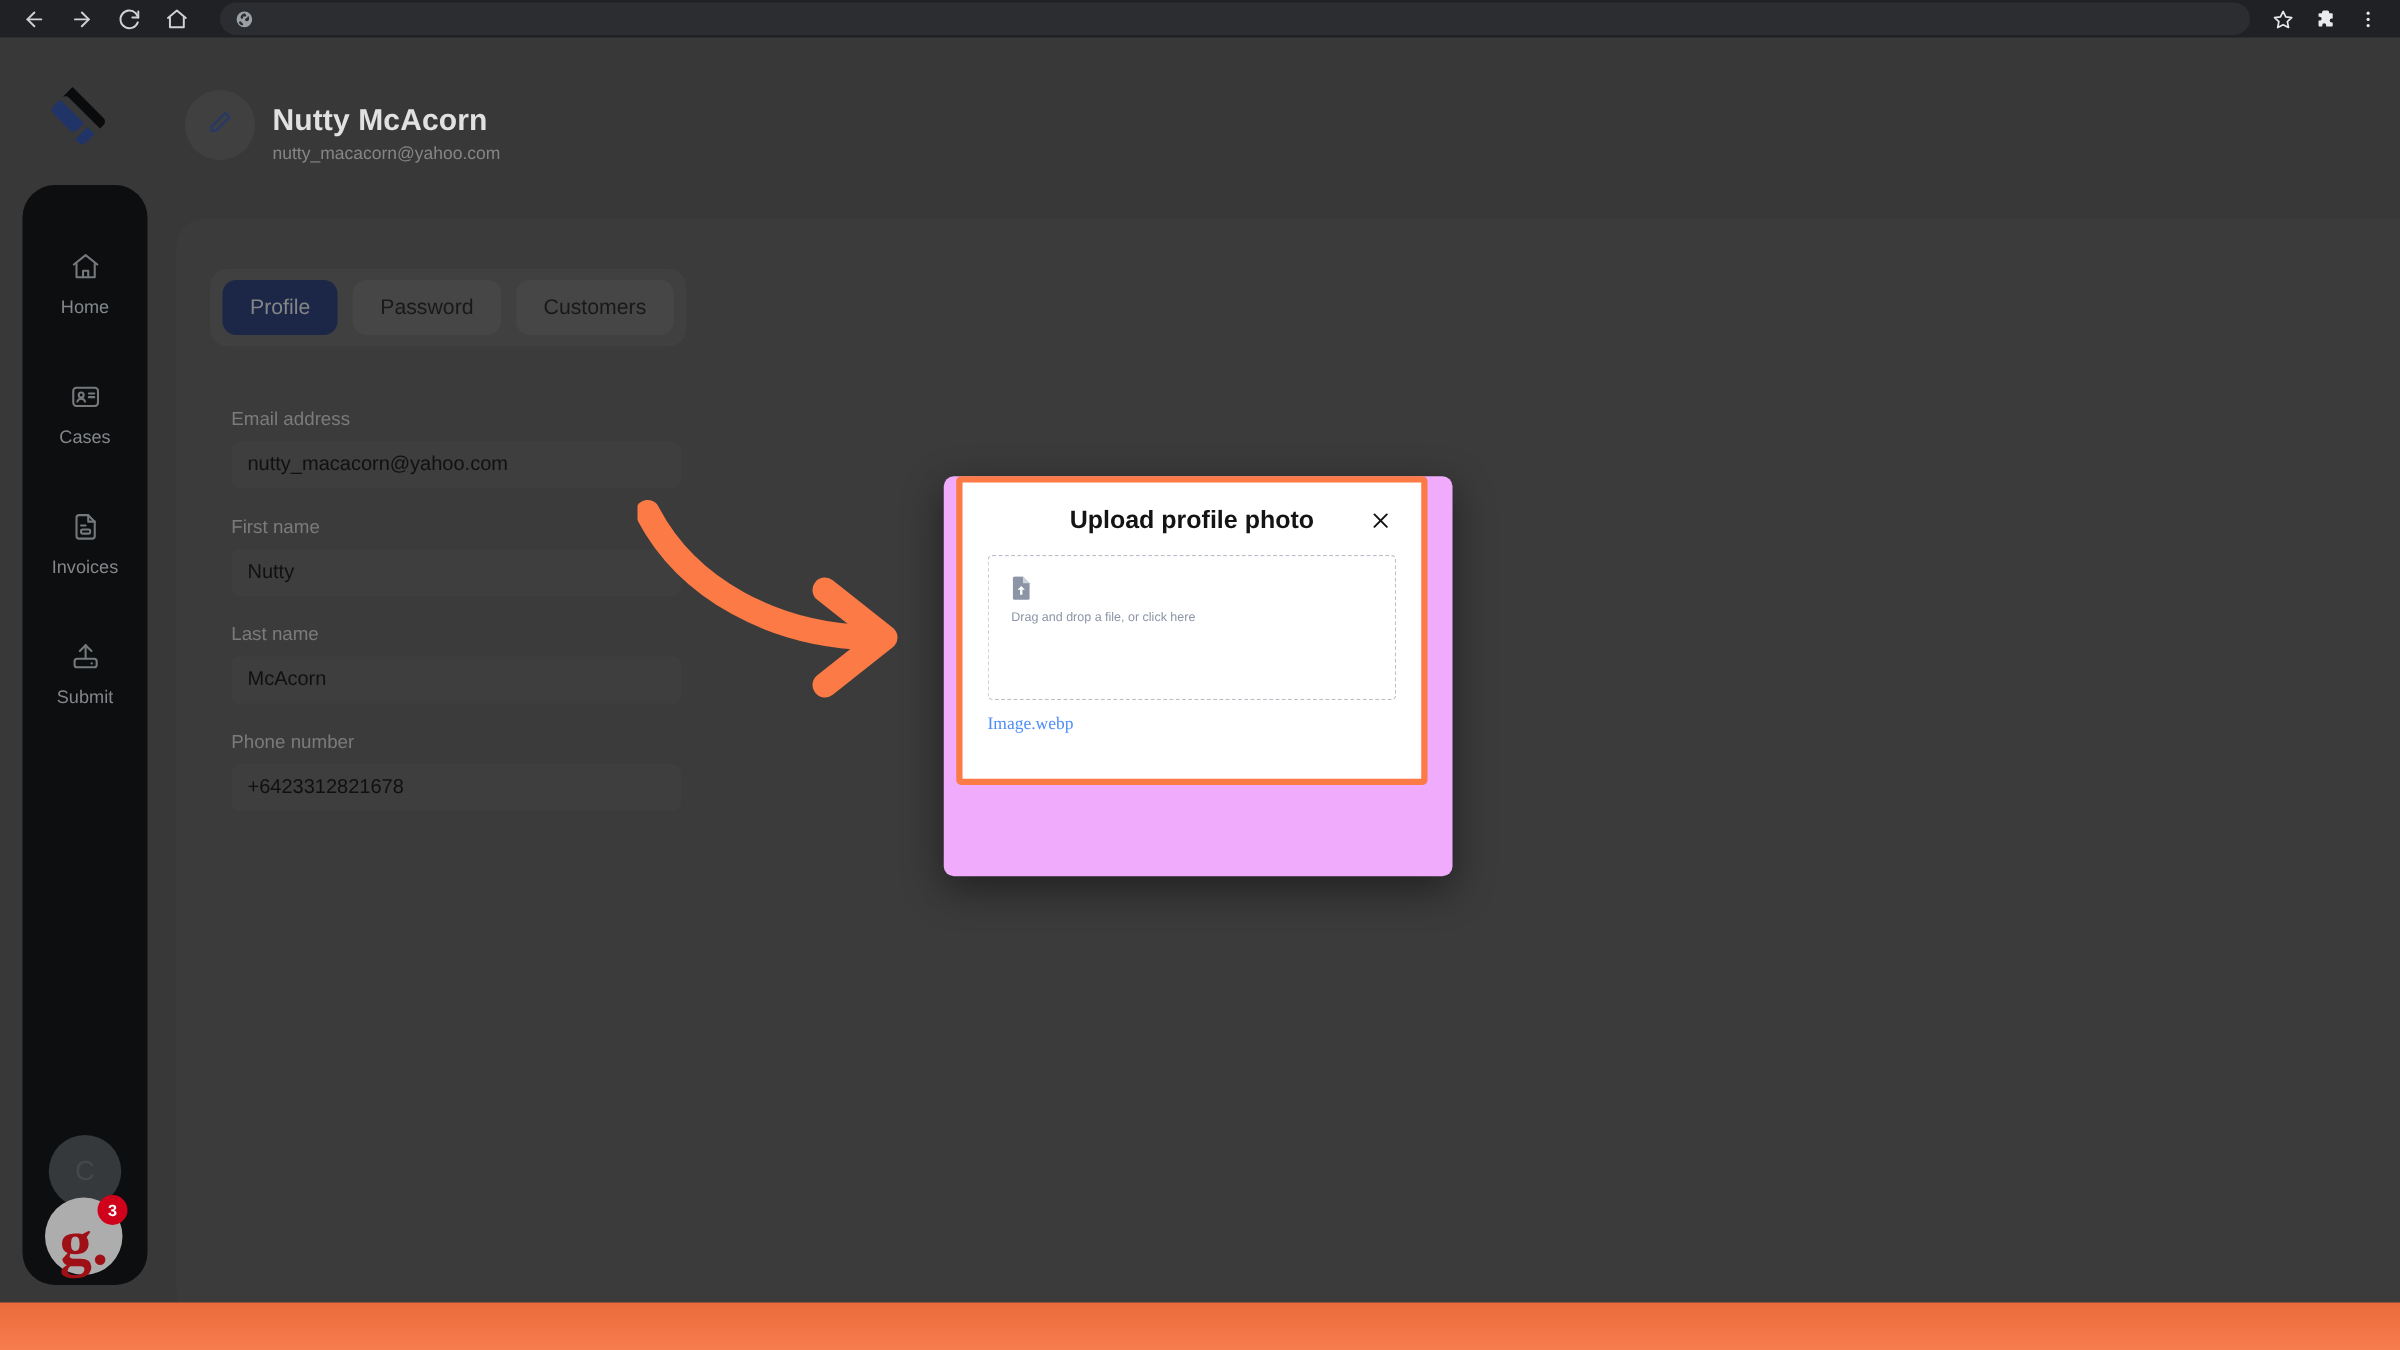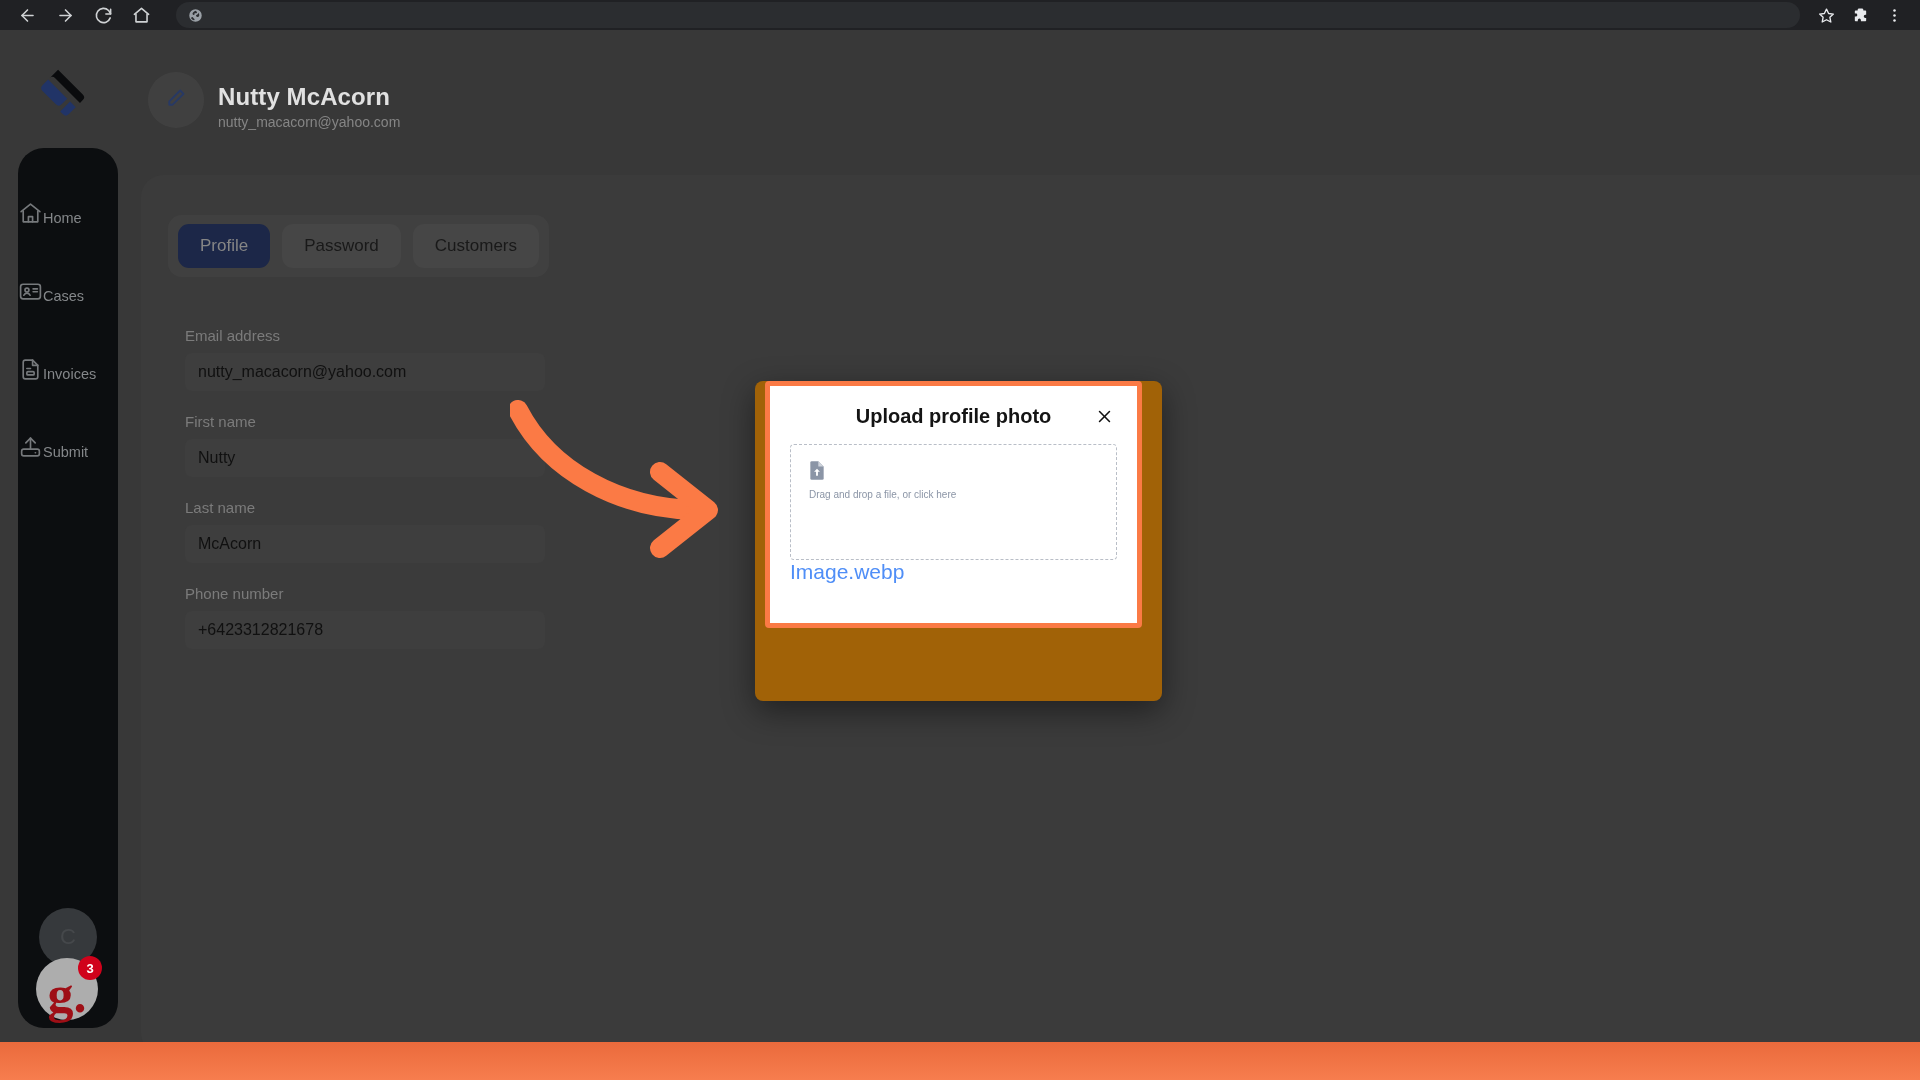--- a/index.html
+++ b/index.html
@@ -85,21 +85,21 @@
     left: 18px; top: 118px;
     width: 100px; height: 880px;
     background: #0d0f11;
     border-radius: 26px;
     padding-top: 50px;
     z-index: 5;
   }
   .side-item {
     width: 100px;
     margin-bottom: 48px;
-    display:flex; flex-direction: row; align-items:center;
+    display:flex; flex-direction: column; align-items:center;
     color: #7e8184;
   }
   .side-item .ico { height: 30px; display:flex; align-items:center; }
   .side-item .lbl { font-size: 14.5px; margin-top: 10px; color:#8d9093; }
 
   .sidebar-bottom {
     position:absolute; bottom: 32px; left: 0; width: 100px;
     display:flex; flex-direction:column; align-items:center;
   }
   .user-circle {
@@ -179,21 +179,21 @@
   
   .modal-backdrop {
     position:absolute; inset: 0;
     background: rgba(0,0,0,0.06);
     z-index: 20;
   }
   .modal {
     position: absolute;
     left: 755px; top: 351px;
     width: 407px; height: 320px;
-    background: #a16207;
+    background: #f0abfc;
     border-radius: 8px;
     box-shadow: 0 10px 32px rgba(0,0,0,0.45);
     z-index: 30;
   }
   .modal-highlight {
     position:absolute;
     left: 10px; top: 0px;
     width: 377px; height: 247px;
     border: 5px solid #fb7a45;
     border-radius: 4px;
@@ -215,21 +215,22 @@
   .dropzone {
     margin-top: 14px;
     height: 116px;
     border: 1.5px dashed #b9bec7;
     border-radius: 4px;
     padding: 16px 18px 0 18px;
   }
   .dz-icon { color: #8b95a6; height: 22px; }
   .dz-text { font-size: 10px; color: #8b95a6; margin-top: 6px; }
   .file-name {
-    font-size: 21px; color: #4f8ef7;
+    margin-top: 12px;
+    font-size: 14px; color: #4f8ef7; font-family: Liberation Serif, serif;
   }
 
   .modal-footer {
     position:absolute; left: 0; bottom: 0;
     width: 407px; height: 72px;
     display:flex; align-items:center;
     padding-left: 30px; gap: 20px;
   }
   .btn {
     height: 42px;

